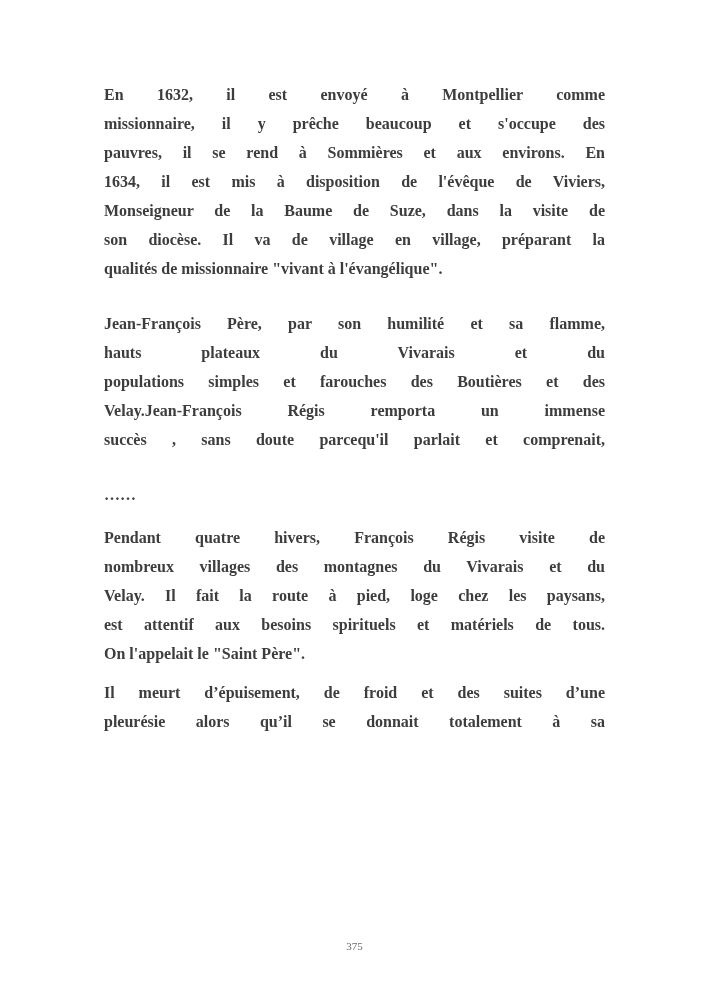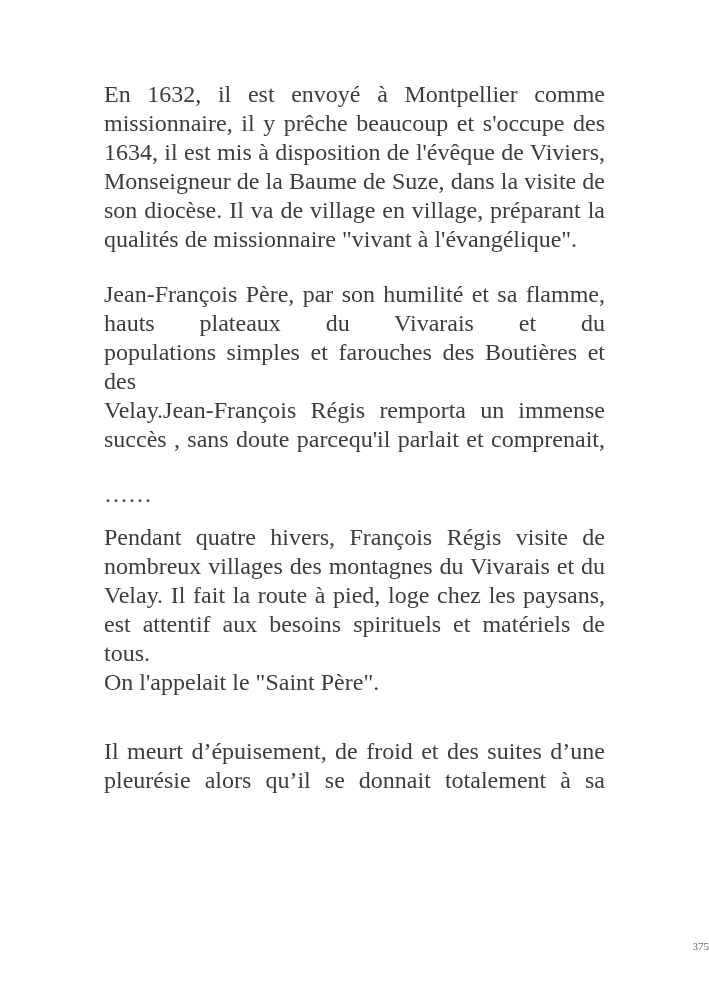--- a/index.html
+++ b/index.html
@@ -18,56 +18,58 @@
     position: absolute;
     inset: 0;
     background: #ffffff;
   }
   .doc-body {
     position: absolute;
     left: 104px;
     top: 80px;
     width: 501px;
     color: #3d3d3d;
-    font-size: 24px;
+    font-size: 16px;
     line-height: 29px;
+    font-weight: bold;
   }
   .para {
     margin: 0 0 26px 0;
   }
   
   .doc-body .para:nth-child(3) { margin-bottom: 14px; }
-  .doc-body .para:nth-child(4) { margin-bottom: 40px; }
+  .doc-body .para:nth-child(4) { margin-bottom: 10px; }
   .doc-body .para:last-child { margin-bottom: 18px; }
   .line {
     text-align: justify;
     text-align-last: justify;
   }
   .line.last {
     text-align-last: left;
   }
   .page-number {
     position: absolute;
     top: 939px;
     left: 0;
     width: 709px;
-    text-align: right;
+    text-align: center;
     font-size: 11px;
     line-height: 14px;
     color: #6a6a6a;
   }
 </style>
 </head>
 <body>
 
 <div class="doc-page">
   <div class="doc-body">
       <div class="para">
         <div class="line">En 1632, il est envoyé à Montpellier comme</div>
         <div class="line">missionnaire, il y prêche beaucoup et s'occupe des</div>
+        <div class="line">pauvres, il se rend à Sommières et aux environs. En</div>
         <div class="line">1634, il est mis à disposition de l'évêque de Viviers,</div>
         <div class="line">Monseigneur de la Baume de Suze, dans la visite de</div>
         <div class="line">son diocèse. Il va de village en village, préparant la</div>
         <div class="line last">qualités de missionnaire "vivant à l'évangélique".</div>
       </div>
       <div class="para">
         <div class="line">Jean-François Père, par son humilité et sa flamme,</div>
         <div class="line">hauts plateaux du Vivarais et du</div>
         <div class="line">populations simples et farouches des Boutières et des</div>
         <div class="line">Velay.Jean-François Régis remporta un immense</div>

